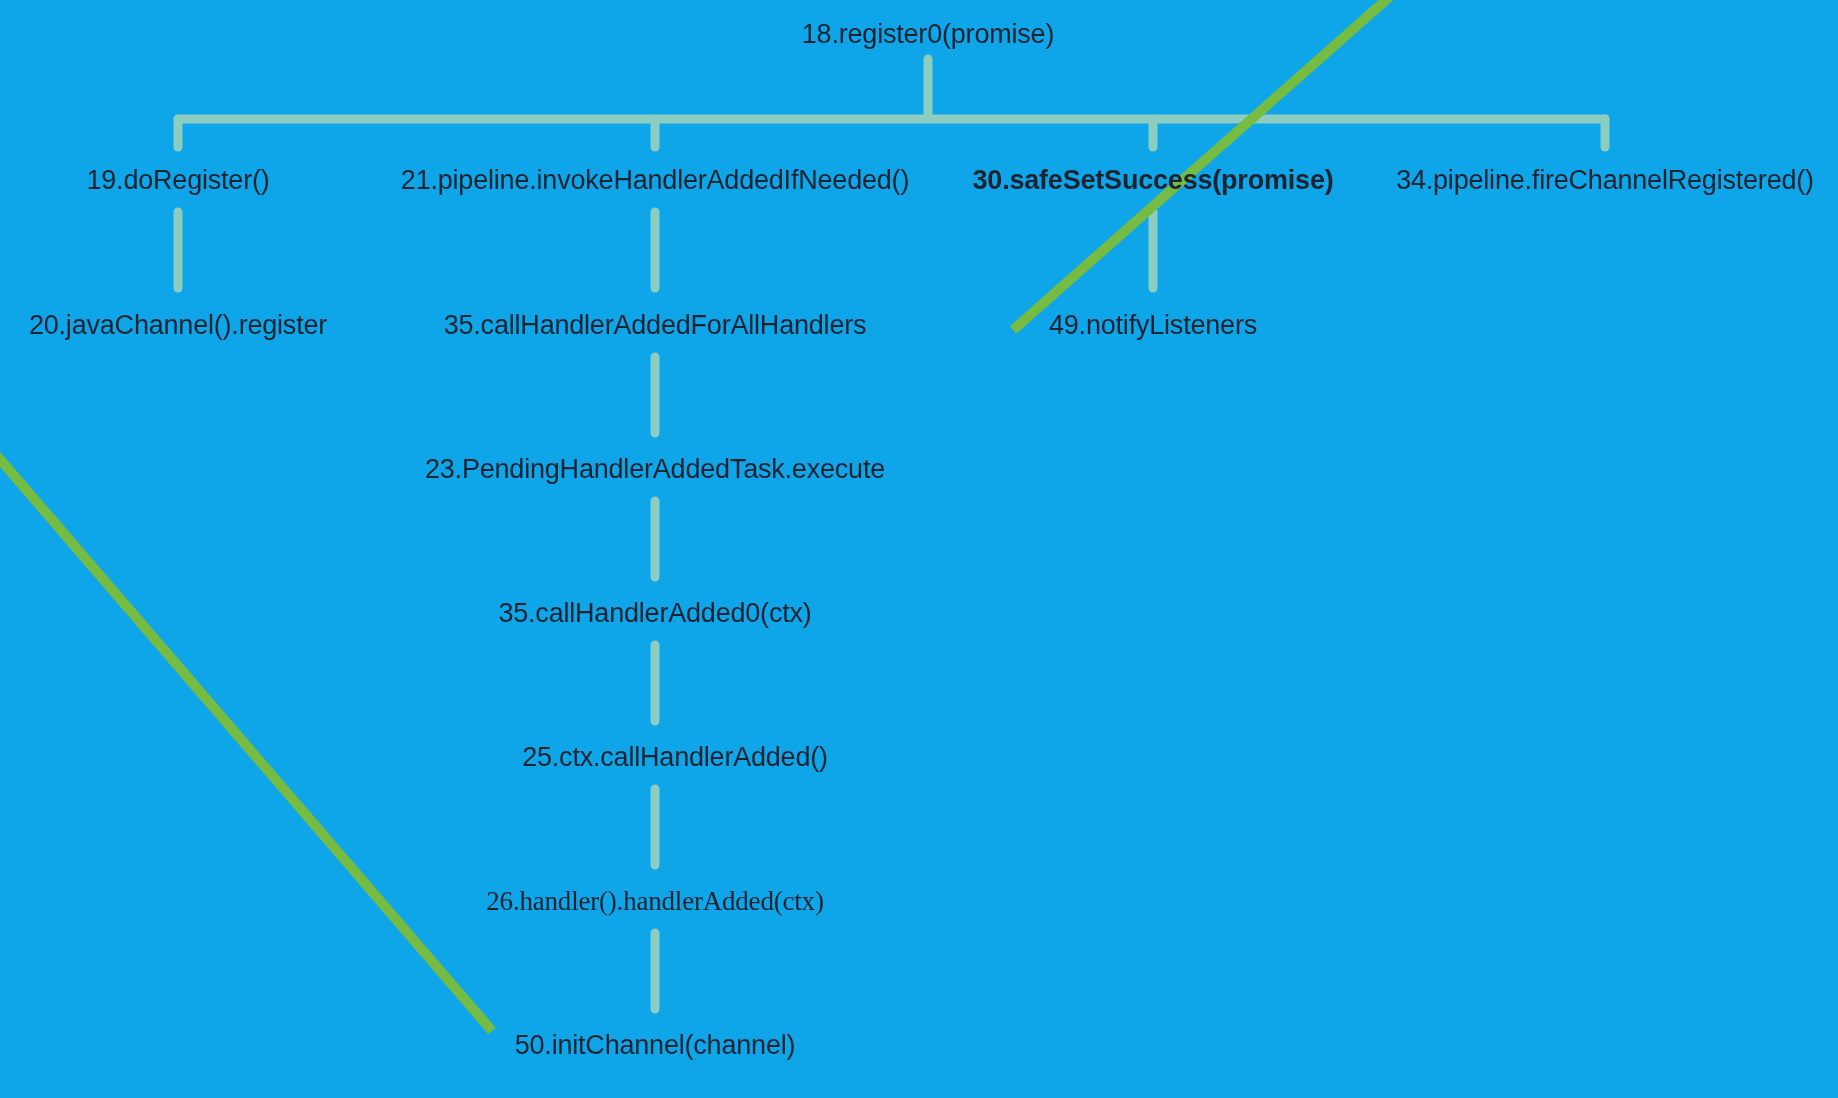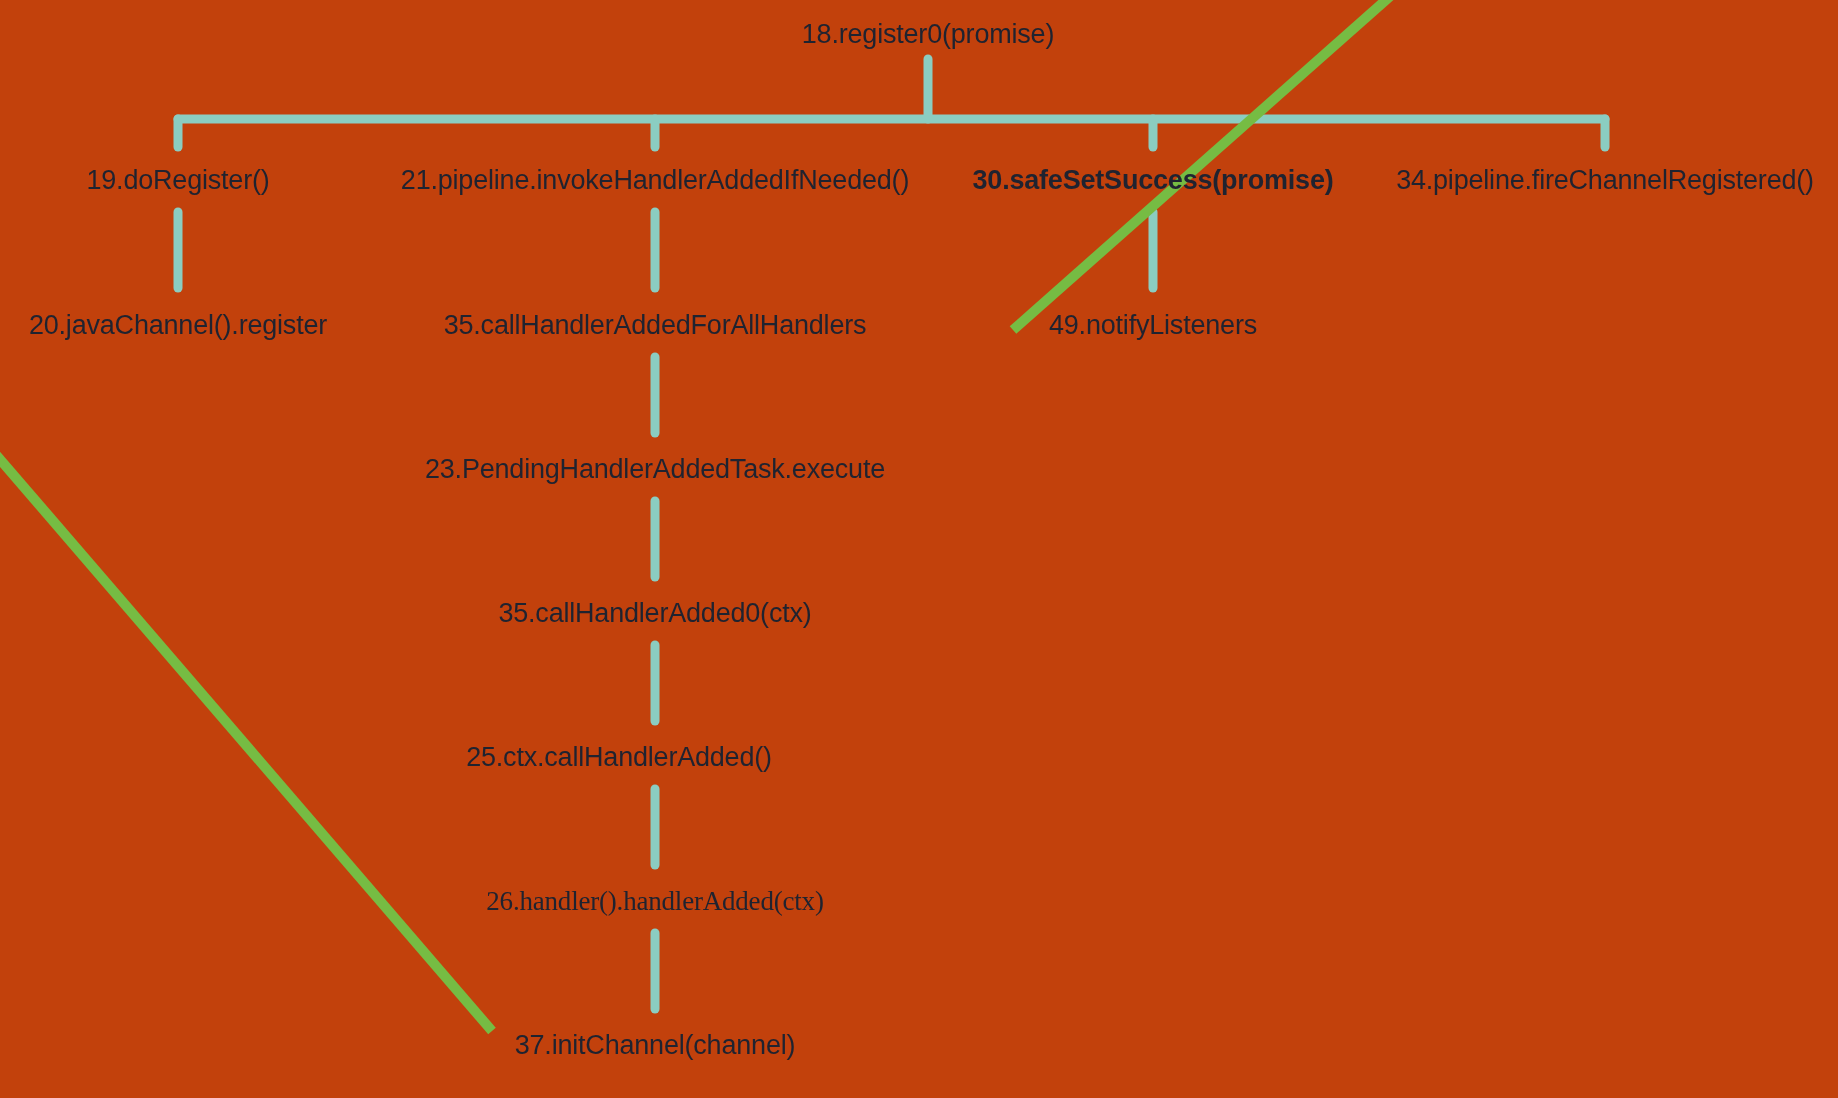--- a/index.html
+++ b/index.html
@@ -5,21 +5,21 @@
 <style>
   html, body {
     margin: 0;
     padding: 0;
     background: #f4f6f7;
   }
   #canvas {
     position: relative;
     width: 1838px;
     height: 1098px;
-    background: #c2410c;
+    background: #0ea5e9;
     overflow: hidden;
     font-family: "Liberation Sans", sans-serif;
   }
   #edges {
     position: absolute;
     left: 0;
     top: 0;
     width: 1838px;
     height: 1098px;
     pointer-events: none;
@@ -68,17 +68,17 @@
   <div class="node" style="left:928px;  top:34px;">18.register0(promise)</div>
   <div class="node" style="left:178px;  top:180px;">19.doRegister()</div>
   <div class="node" style="left:655px;  top:180px;">21.pipeline.invokeHandlerAddedIfNeeded()</div>
   <div class="node" style="left:1153px; top:180px;font-weight:bold;">30.safeSetSuccess(promise)</div>
   <div class="node" style="left:1605px; top:180px;">34.pipeline.fireChannelRegistered()</div>
   <div class="node" style="left:178px;  top:325px;">20.javaChannel().register</div>
   <div class="node" style="left:655px;  top:325px;">35.callHandlerAddedForAllHandlers</div>
   <div class="node" style="left:1153px; top:325px;">49.notifyListeners</div>
   <div class="node" style="left:655px;  top:469px;">23.PendingHandlerAddedTask.execute</div>
   <div class="node" style="left:655px;  top:613px;">35.callHandlerAdded0(ctx)</div>
-  <div class="node" style="left:619px;  top:757px;">25.ctx.callHandlerAdded()</div>
+  <div class="node" style="left:675px;  top:757px;">25.ctx.callHandlerAdded()</div>
   <div class="node" style="left:655px;  top:901px;font-family:Liberation Serif, serif;">26.handler().handlerAdded(ctx)</div>
-  <div class="node" style="left:655px;  top:1045px;">37.initChannel(channel)</div>
+  <div class="node" style="left:655px;  top:1045px;">50.initChannel(channel)</div>
 
 </div>
 
 </body></html>

